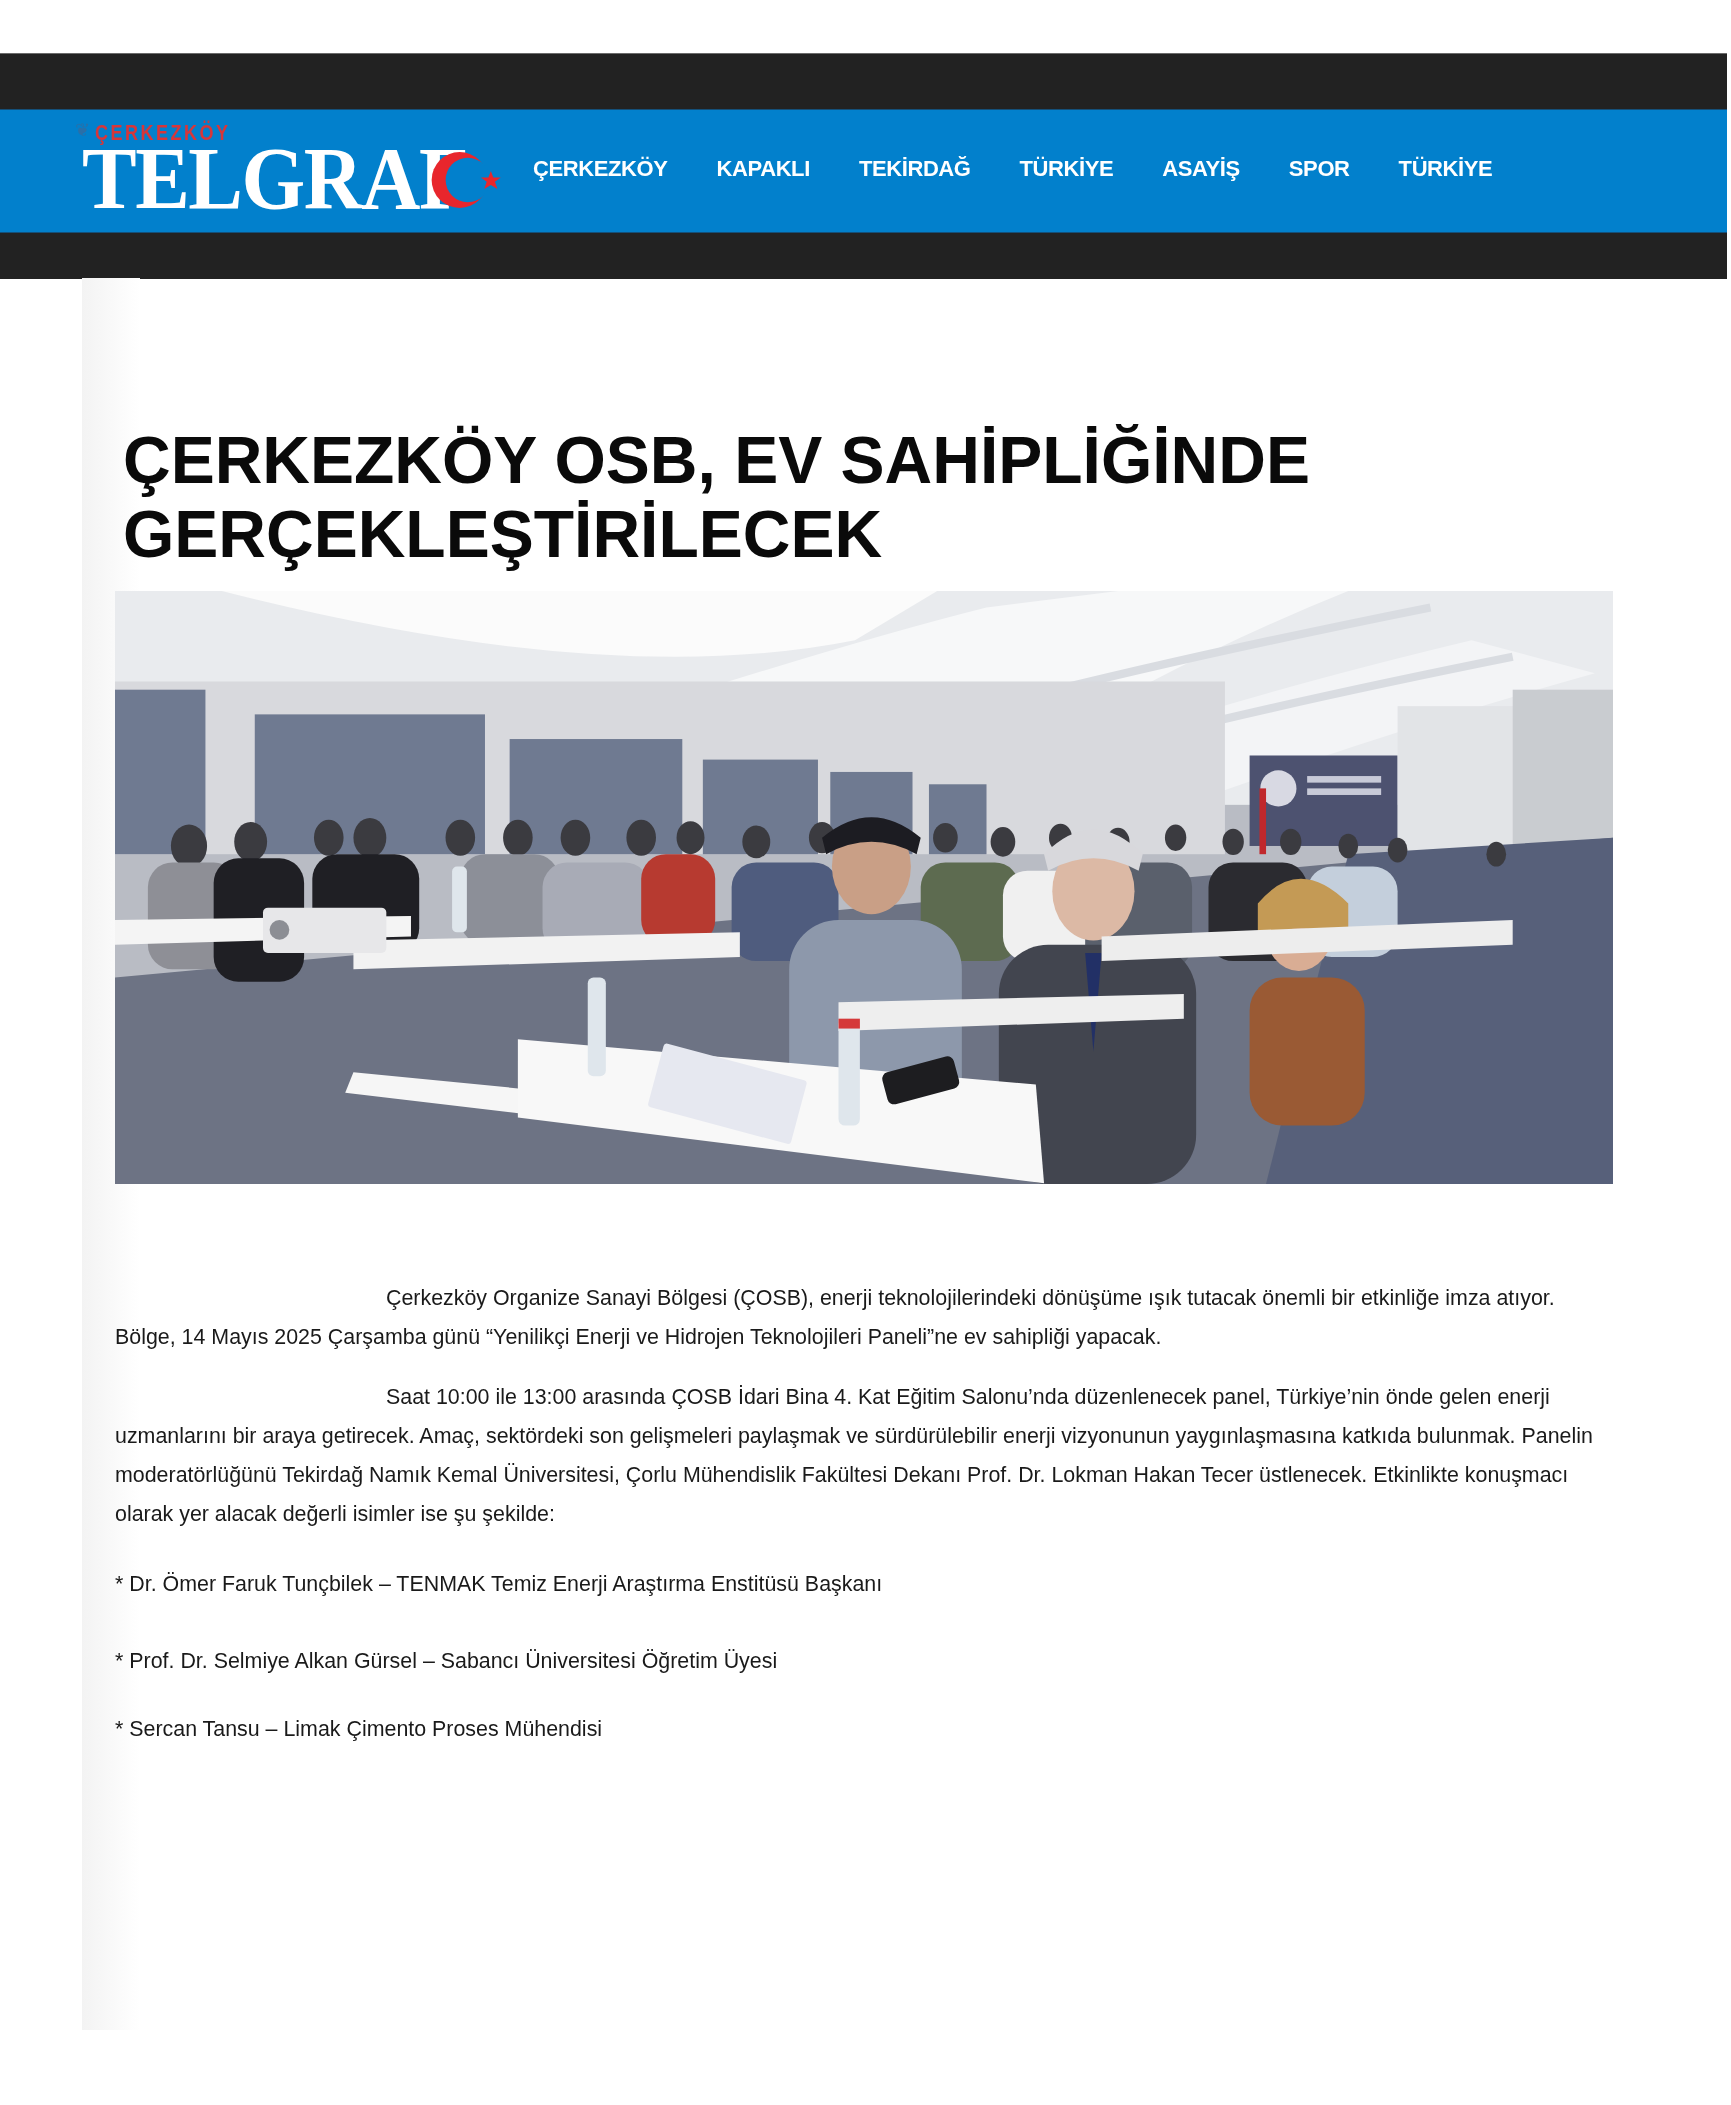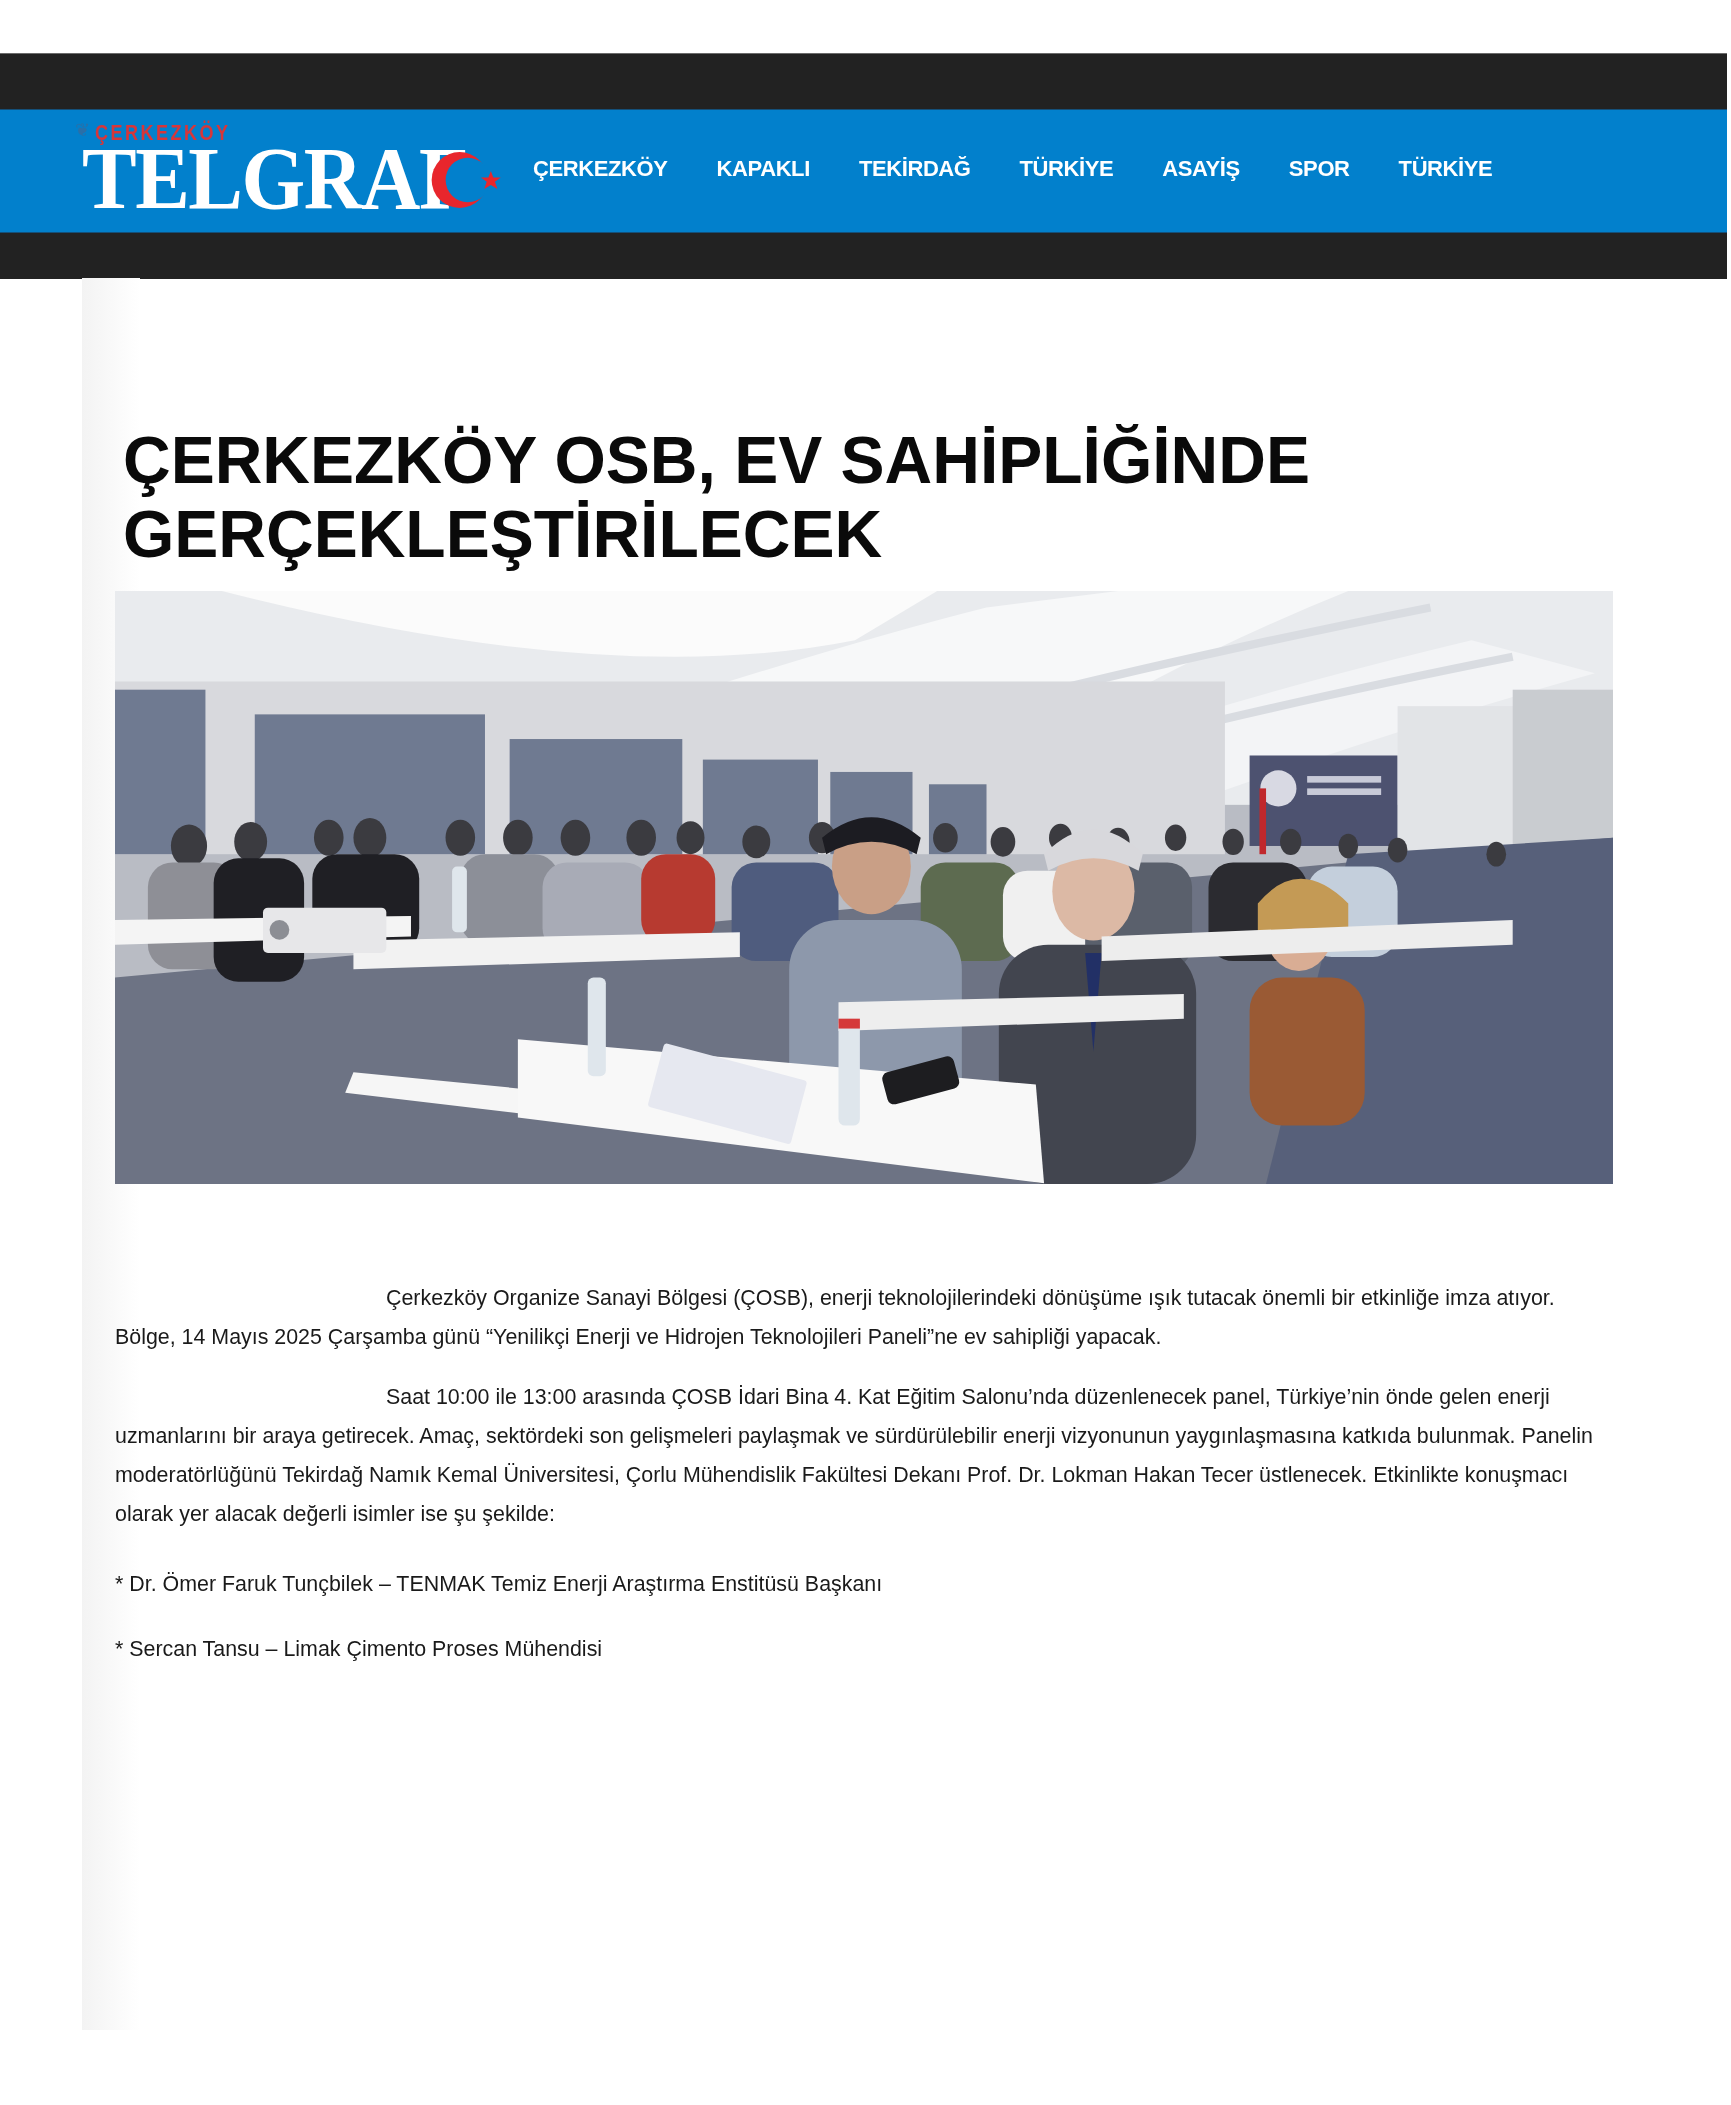--- a/index.html
+++ b/index.html
@@ -294,17 +294,18 @@
 
     <rect x="935" y="575" width="90" height="40" rx="8" fill="#1d1d20" transform="rotate(-15 980 595)"></rect>
     <rect x="655" y="570" width="180" height="80" rx="4" fill="#e6e8f0" transform="rotate(15 740 610)"></rect>
   </svg>
 </div>
 
 <div class="article-body">
   <p class="para">Çerkezköy Organize Sanayi Bölgesi (ÇOSB), enerji teknolojilerindeki dönüşüme ışık tutacak önemli bir etkinliğe imza atıyor. Bölge, 14 Mayıs 2025 Çarşamba günü “Yenilikçi Enerji ve Hidrojen Teknolojileri Paneli”ne ev sahipliği yapacak.</p>
   <p class="para" style="margin-bottom: 35px;">Saat 10:00 ile 13:00 arasında ÇOSB İdari Bina 4. Kat Eğitim Salonu’nda düzenlenecek panel, Türkiye’nin önde gelen enerji uzmanlarını bir araya getirecek. Amaç, sektördeki son gelişmeleri paylaşmak ve sürdürülebilir enerji vizyonunun yaygınlaşmasına katkıda bulunmak. Panelin moderatörlüğünü Tekirdağ Namık Kemal Üniversitesi, Çorlu Mühendislik Fakültesi Dekanı Prof. Dr. Lokman Hakan Tecer üstlenecek. Etkinlikte konuşmacı olarak yer alacak değerli isimler ise şu şekilde:</p>
   <ul class="bullet-list">
-    <li class="bullet-item" style="margin-bottom: 35px;">* Dr. Ömer Faruk Tunçbilek – TENMAK Temiz Enerji Araştırma Enstitüsü Başkanı</li>
+    <li class="bullet-item" style="margin-bottom: 47px;">* Dr. Ömer Faruk Tunçbilek – TENMAK Temiz Enerji Araştırma Enstitüsü Başkanı</li>
+    <li class="bullet-item" style="margin-bottom: 38px;">* Prof. Dr. Selmiye Alkan Gürsel – Sabancı Üniversitesi Öğretim Üyesi</li>
     <li class="bullet-item">* Sercan Tansu – Limak Çimento Proses Mühendisi</li>
   </ul>
 </div>
 
 
 </body></html>

